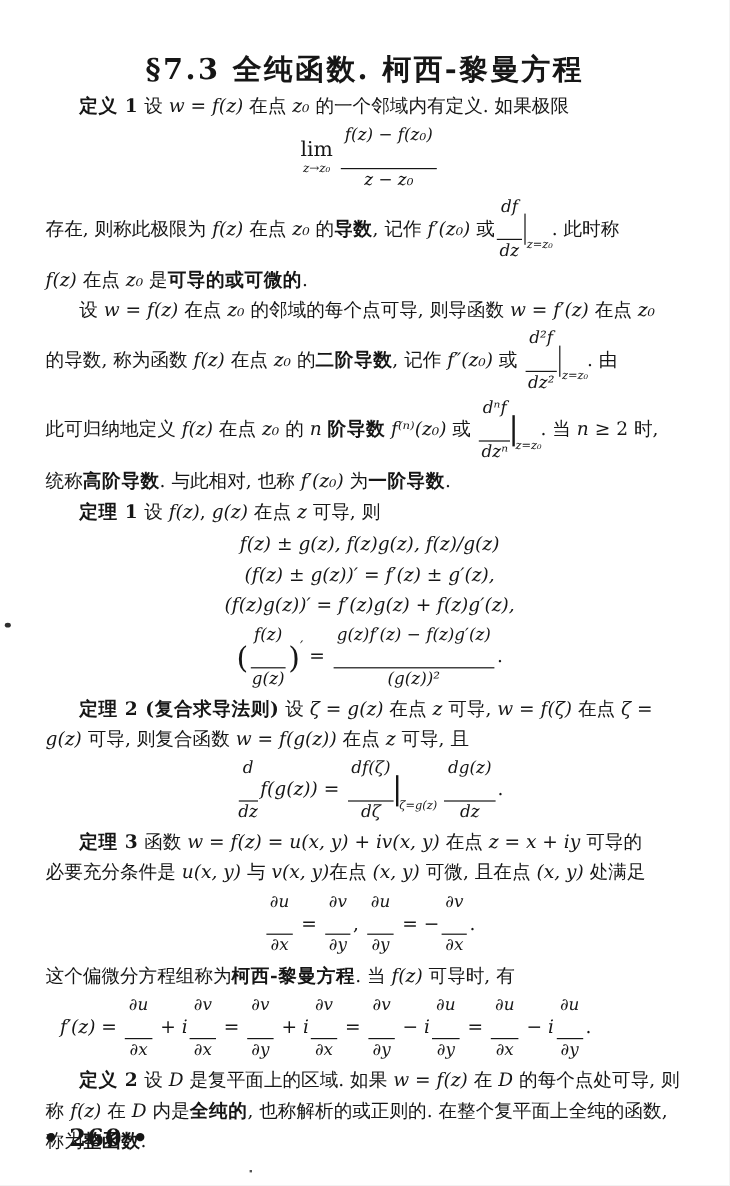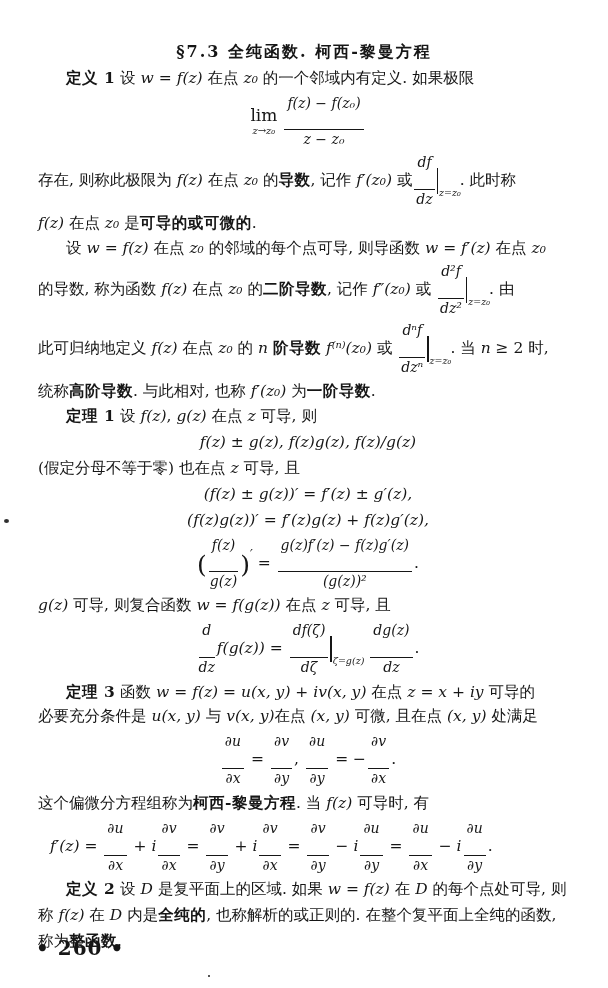--- a/index.html
+++ b/index.html
@@ -1,18 +1,18 @@
 <!DOCTYPE html>
 <html><head>
 <meta charset="utf-8">
 <style>
   html,body{margin:0;padding:0;background:#e8e8e8;}
   .page{position:relative;width:608px;height:988px;background:#ffffff;overflow:hidden;
         font-family:"DejaVu Serif","Liberation Serif",serif;color:#161616;}
-  .title{text-align:center;font-size:16px;font-weight:bold;letter-spacing:2px;margin:0;padding-top:42px;line-height:1.3;}
+  .title{text-align:center;font-size:24px;font-weight:bold;letter-spacing:2px;margin:0;padding-top:42px;line-height:1.3;}
   .subtitle{font-size:17px;font-weight:bold;letter-spacing:1px;margin:25px 0 0 38px;line-height:1.3;}
   .body{margin:0 30px 0 38px;font-size:15.5px;line-height:1.28;}
   .line{margin-top:5px;}
   .para{text-align:left;}
   .formula{text-align:center;margin-top:6px;margin-bottom:6px;}
   .chain{text-align:left;padding-left:12px;}
   .ind{text-indent:28px;}
   .bold{font-weight:bold;letter-spacing:.5px;}
   .math{font-style:italic;}
   .sup{font-size:12px;vertical-align:9px;font-style:italic;}
@@ -43,24 +43,24 @@
           <span class="limbot">z→z₀</span>
         </span><span class="frac"><span class="num">f(z) − f(z₀)</span><span class="den">z − z₀</span></span></div>
       <div class="line para"><span class="seg">存在, 则称此极限为 </span><span class="seg math">f(z)</span><span class="seg"> 在点 </span><span class="seg math">z₀</span><span class="seg"> 的</span><span class="seg bold">导数</span><span class="seg">, 记作 </span><span class="seg math">f′(z₀)</span><span class="seg"> 或</span><span class="frac"><span class="num">df</span><span class="den">dz</span></span><span class="eval"><span class="bar"></span><sub class="esub">z=z₀</sub></span><span class="seg">.  此时称</span></div>
       <div class="line para"><span class="seg math">f(z)</span><span class="seg"> 在点 </span><span class="seg math">z₀</span><span class="seg"> 是</span><span class="seg bold">可导的或可微的</span><span class="seg">.</span></div>
       <div class="line para ind"><span class="seg">设 </span><span class="seg math">w = f(z)</span><span class="seg"> 在点 </span><span class="seg math">z₀</span><span class="seg"> 的邻域的每个点可导, 则导函数 </span><span class="seg math">w = f′(z)</span><span class="seg"> 在点 </span><span class="seg math">z₀</span></div>
       <div class="line para"><span class="seg">的导数, 称为函数 </span><span class="seg math">f(z)</span><span class="seg"> 在点 </span><span class="seg math">z₀</span><span class="seg"> 的</span><span class="seg bold">二阶导数</span><span class="seg">, 记作 </span><span class="seg math">f″(z₀)</span><span class="seg"> 或 </span><span class="frac"><span class="num">d²f</span><span class="den">dz²</span></span><span class="eval"><span class="bar"></span><sub class="esub">z=z₀</sub></span><span class="seg">. 由</span></div>
       <div class="line para"><span class="seg">此可归纳地定义 </span><span class="seg math">f(z)</span><span class="seg"> 在点 </span><span class="seg math">z₀</span><span class="seg"> 的 </span><span class="seg math">n</span><span class="seg"> </span><span class="seg bold">阶导数</span><span class="seg"> </span><span class="seg math">f⁽ⁿ⁾(z₀)</span><span class="seg"> 或 </span><span class="frac"><span class="num">dⁿf</span><span class="den">dzⁿ</span></span><span class="eval"><span class="bar"></span><sub class="esub">z=z₀</sub></span><span class="seg">. 当 </span><span class="seg math">n</span><span class="seg"> ≥ 2 时,</span></div>
       <div class="line para"><span class="seg">统称</span><span class="seg bold">高阶导数</span><span class="seg">. 与此相对, 也称 </span><span class="seg math">f′(z₀)</span><span class="seg"> 为</span><span class="seg bold">一阶导数</span><span class="seg">.</span></div>
       <div class="line para ind"><span class="seg bold">定理 1</span><span class="seg">  设 </span><span class="seg math">f(z)</span><span class="seg">, </span><span class="seg math">g(z)</span><span class="seg"> 在点 </span><span class="seg math">z</span><span class="seg"> 可导, 则</span></div>
       <div class="line formula"><span class="seg math">f(z) ± g(z),  f(z)g(z),  f(z)/g(z)</span></div>
-      <div class="line para"><span class="seg">(假定分母不等于零) 也在点 </span><span class="seg math">z</span><span class="seg"> 可导, 且</span></div>
       <div class="line formula"><span class="seg math">(f(z) ± g(z))′ = f′(z) ± g′(z),</span></div>
       <div class="line formula"><span class="seg math">(f(z)g(z))′ = f′(z)g(z) + f(z)g′(z),</span></div>
       <div class="line formula"><span class="seg bigp">(</span><span class="frac"><span class="num">f(z)</span><span class="den">g(z)</span></span><span class="seg bigp">)</span><span class="seg sup">′</span><span class="seg math"> = </span><span class="frac"><span class="num">g(z)f′(z) − f(z)g′(z)</span><span class="den">(g(z))²</span></span><span class="seg">.</span></div>
+      <div class="line para ind"><span class="seg bold">定理 2 (复合求导法则)</span><span class="seg">  设 </span><span class="seg math">ζ = g(z)</span><span class="seg"> 在点 </span><span class="seg math">z</span><span class="seg"> 可导, </span><span class="seg math">w = f(ζ)</span><span class="seg"> 在点 </span><span class="seg math">ζ =</span></div>
       <div class="line para"><span class="seg math">g(z)</span><span class="seg"> 可导, 则复合函数 </span><span class="seg math">w = f(g(z))</span><span class="seg"> 在点 </span><span class="seg math">z</span><span class="seg"> 可导, 且</span></div>
       <div class="line formula"><span class="frac"><span class="num">d</span><span class="den">dz</span></span><span class="seg math">f(g(z)) = </span><span class="frac"><span class="num">df(ζ)</span><span class="den">dζ</span></span><span class="eval"><span class="bar"></span><sub class="esub">ζ=g(z)</sub></span><span class="seg"> </span><span class="frac"><span class="num">dg(z)</span><span class="den">dz</span></span><span class="seg">.</span></div>
       <div class="line para ind"><span class="seg bold">定理 3</span><span class="seg">  函数 </span><span class="seg math">w = f(z) = u(x, y) + iv(x, y)</span><span class="seg"> 在点 </span><span class="seg math">z = x + iy</span><span class="seg"> 可导的</span></div>
       <div class="line para"><span class="seg">必要充分条件是 </span><span class="seg math">u(x, y)</span><span class="seg"> 与 </span><span class="seg math">v(x, y)</span><span class="seg">在点 </span><span class="seg math">(x, y)</span><span class="seg"> 可微, 且在点 </span><span class="seg math">(x, y)</span><span class="seg"> 处满足</span></div>
       <div class="line formula"><span class="frac"><span class="num">∂u</span><span class="den">∂x</span></span><span class="seg math"> = </span><span class="frac"><span class="num">∂v</span><span class="den">∂y</span></span><span class="seg">,  </span><span class="frac"><span class="num">∂u</span><span class="den">∂y</span></span><span class="seg math"> = −</span><span class="frac"><span class="num">∂v</span><span class="den">∂x</span></span><span class="seg">.</span></div>
       <div class="line para"><span class="seg">这个偏微分方程组称为</span><span class="seg bold">柯西-黎曼方程</span><span class="seg">. 当 </span><span class="seg math">f(z)</span><span class="seg"> 可导时, 有</span></div>
       <div class="line formula chain"><span class="seg math">f′(z) = </span><span class="frac"><span class="num">∂u</span><span class="den">∂x</span></span><span class="seg math"> + i</span><span class="frac"><span class="num">∂v</span><span class="den">∂x</span></span><span class="seg math"> = </span><span class="frac"><span class="num">∂v</span><span class="den">∂y</span></span><span class="seg math"> + i</span><span class="frac"><span class="num">∂v</span><span class="den">∂x</span></span><span class="seg math"> = </span><span class="frac"><span class="num">∂v</span><span class="den">∂y</span></span><span class="seg math"> − i</span><span class="frac"><span class="num">∂u</span><span class="den">∂y</span></span><span class="seg math"> = </span><span class="frac"><span class="num">∂u</span><span class="den">∂x</span></span><span class="seg math"> − i</span><span class="frac"><span class="num">∂u</span><span class="den">∂y</span></span><span class="seg">.</span></div>
       <div class="line para ind"><span class="seg bold">定义 2</span><span class="seg">  设 </span><span class="seg math">D</span><span class="seg"> 是复平面上的区域. 如果 </span><span class="seg math">w = f(z)</span><span class="seg"> 在 </span><span class="seg math">D</span><span class="seg"> 的每个点处可导, 则</span></div>
       <div class="line para"><span class="seg">称 </span><span class="seg math">f(z)</span><span class="seg"> 在 </span><span class="seg math">D</span><span class="seg"> 内是</span><span class="seg bold">全纯的</span><span class="seg">, 也称解析的或正则的. 在整个复平面上全纯的函数,</span></div>
       <div class="line para"><span class="seg">称为</span><span class="seg bold">整函数</span><span class="seg">.</span></div>

